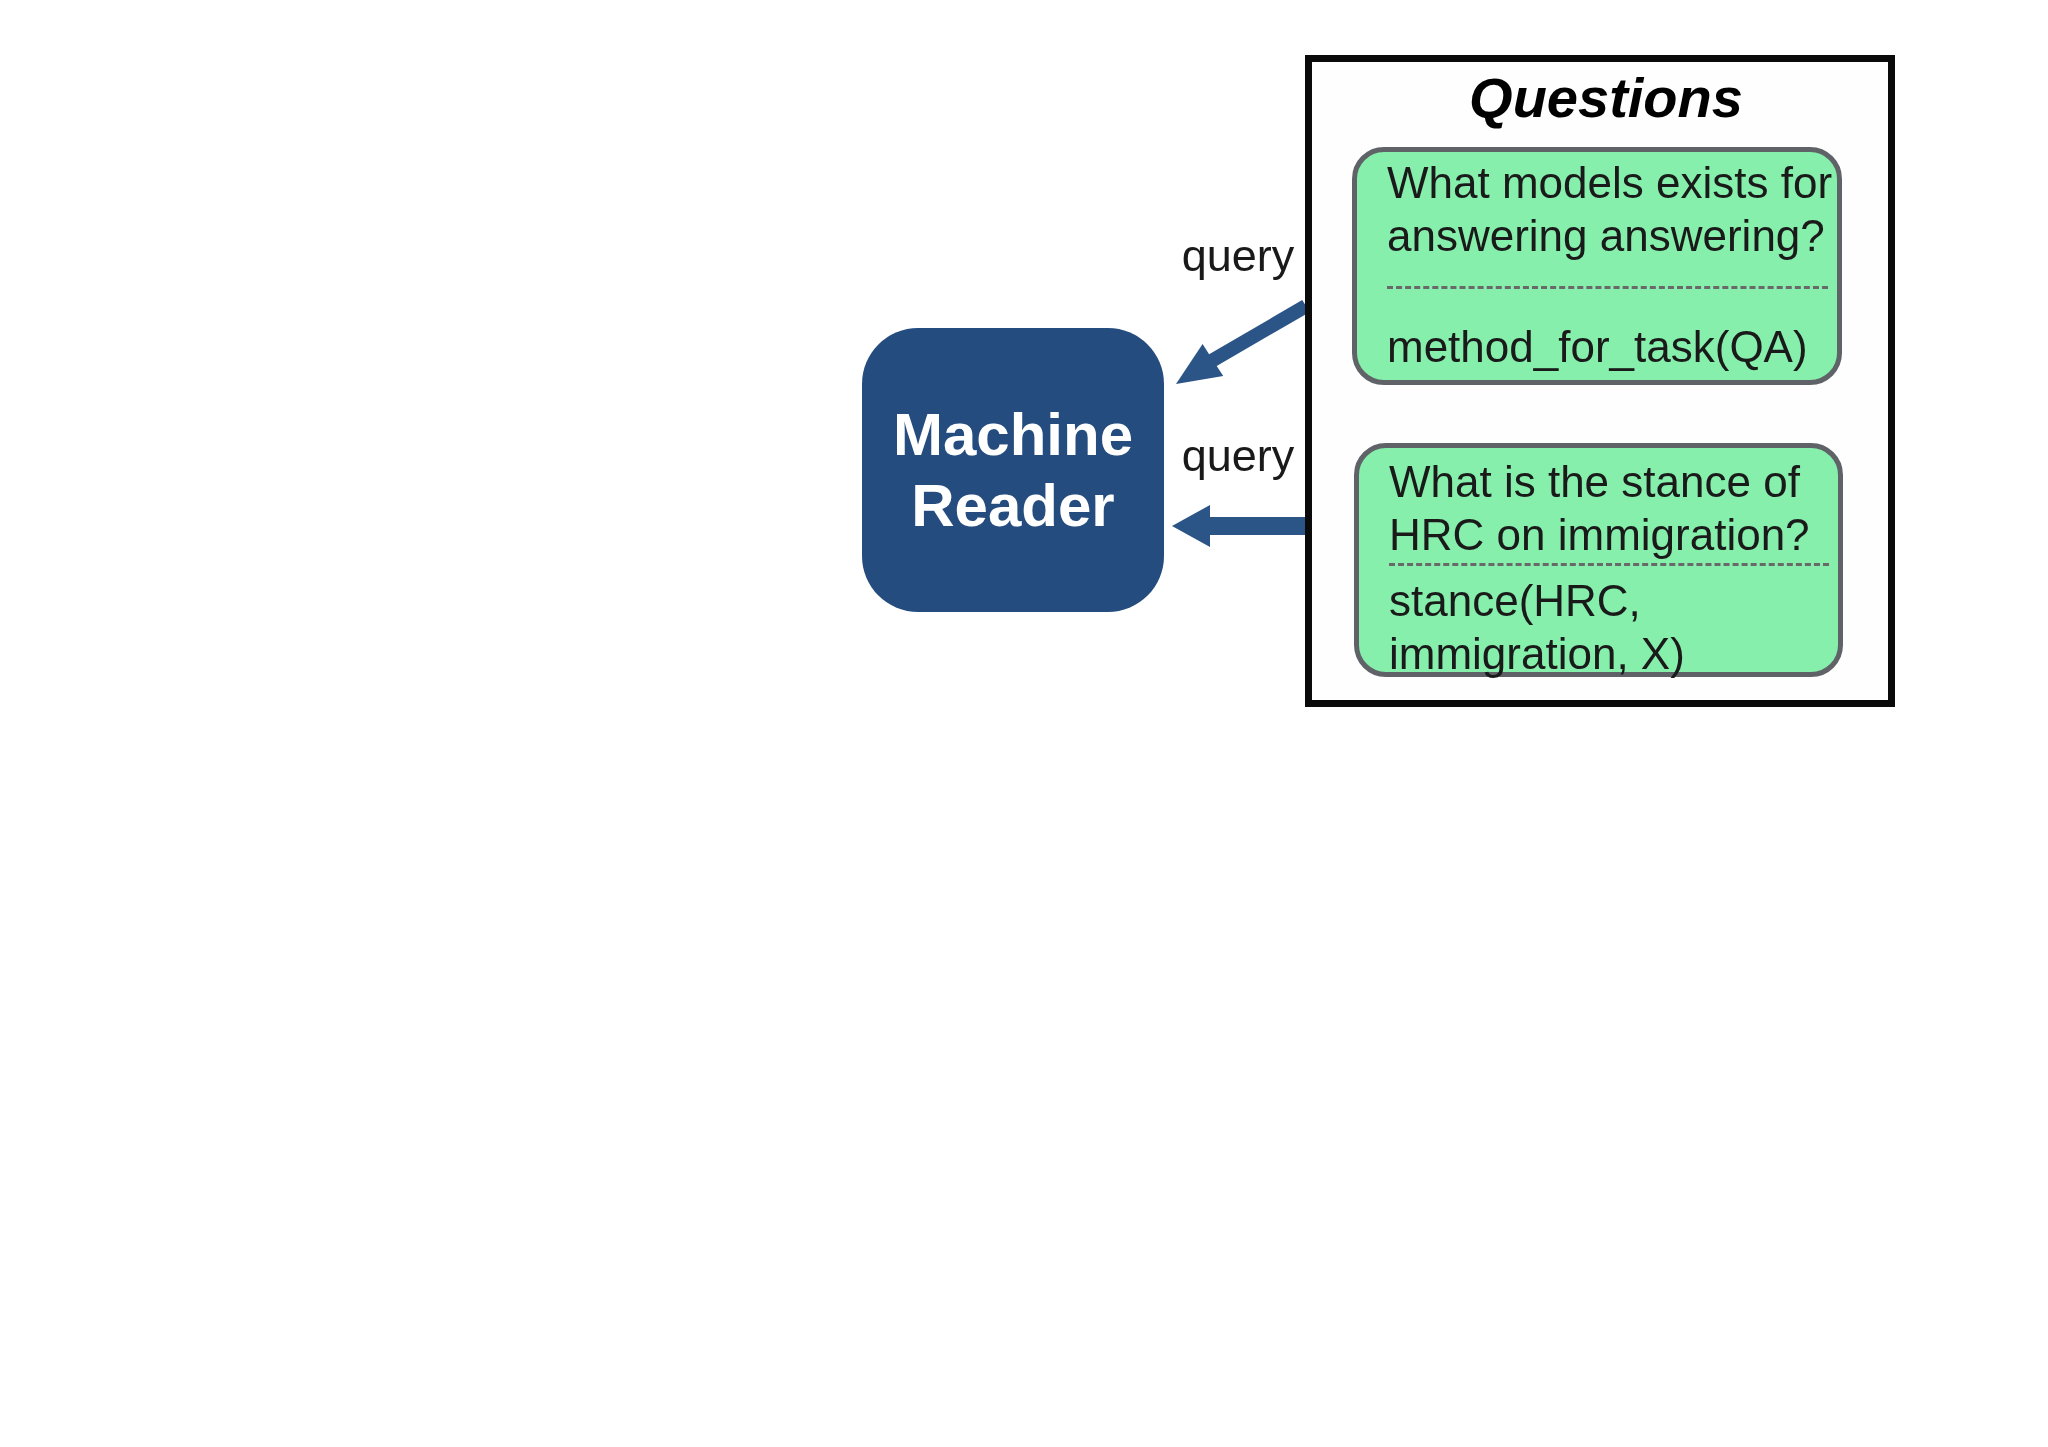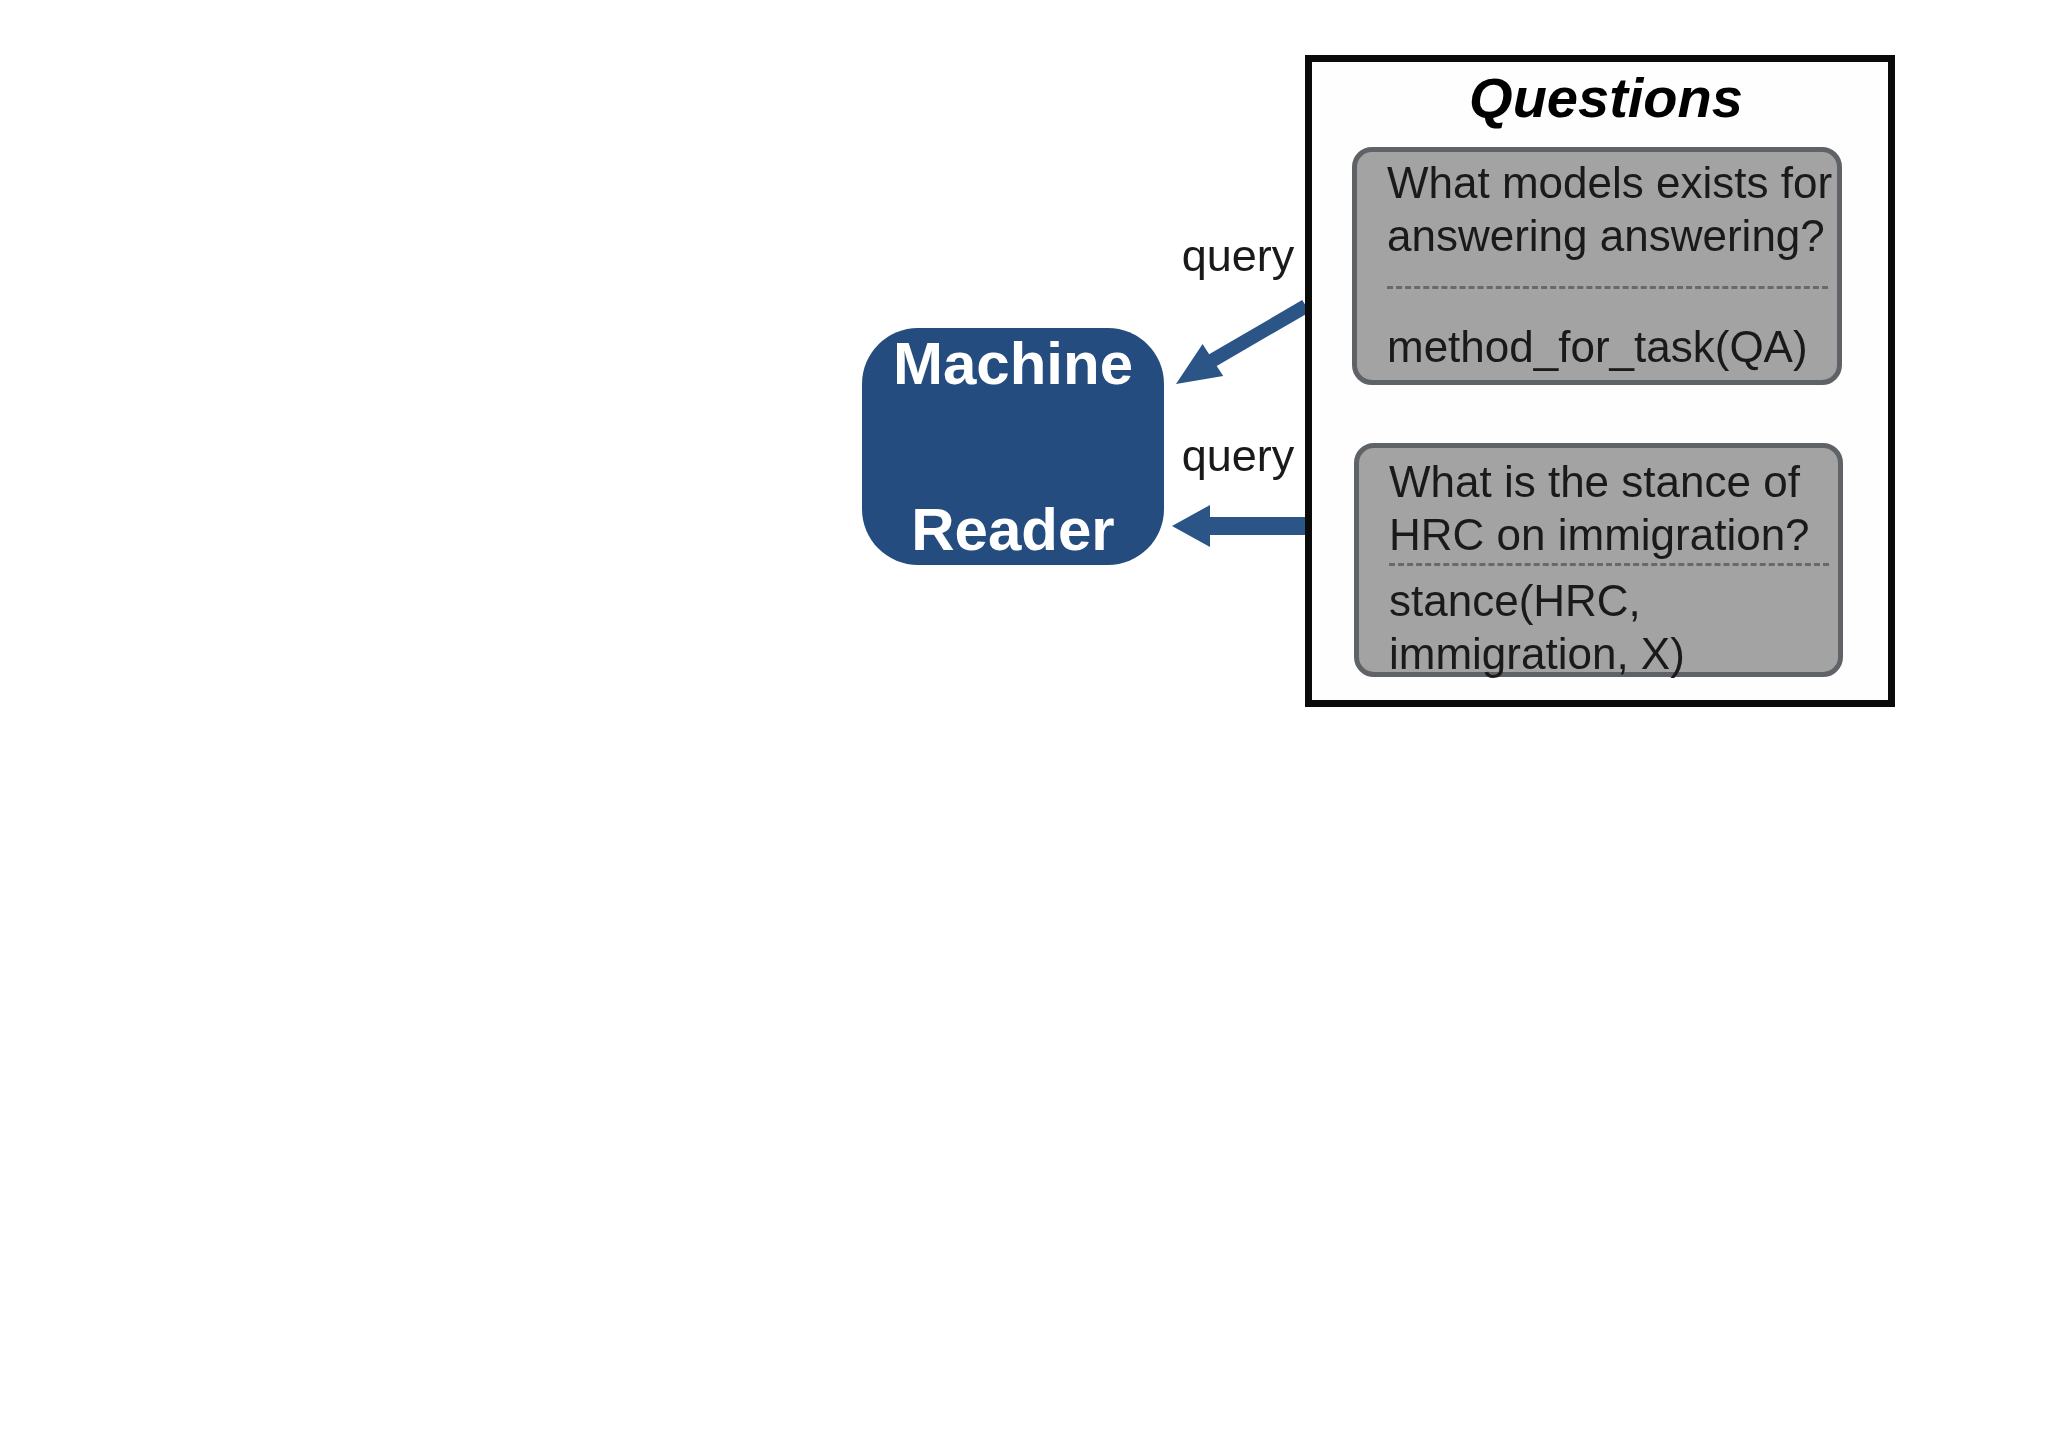--- a/index.html
+++ b/index.html
@@ -21,27 +21,27 @@
     width: 2048px;
     height: 1447px;
     pointer-events: none;
   }
   
   .reader-node {
     position: absolute;
     left: 862px;
     top: 328px;
     width: 302px;
-    height: 237px;
+    height: 284px;
     background: var(--reader_fill, #254C7E);
     border-radius: 56px;
     display: flex;
     flex-direction: column;
     align-items: center;
-    justify-content: space-between;
+    justify-content: center;
   }
   .reader-line {
     color: #ffffff;
     font-size: 60px;
     font-weight: bold;
     line-height: 71px;
     text-align: center;
     white-space: nowrap;
   }
   
@@ -73,22 +73,22 @@
     line-height: 64px;
     font-weight: bold;
     font-style: italic;
     color: #000000;
     padding-left: 12px;
   }
   .question-card {
     position: absolute;
     box-sizing: border-box;
     border: 5px solid var(--card_border, #5F6368);
-    border-radius: 20px;
-    background: #a3a3a3;
+    border-radius: 32px;
+    background: #86efac;
   }
   .card-1 {
     left: 1352px;
     top: 147px;
     width: 490px;
     height: 238px;
     padding: 4px 0 0 30px;
   }
   .card-2 {
     left: 1354px;

